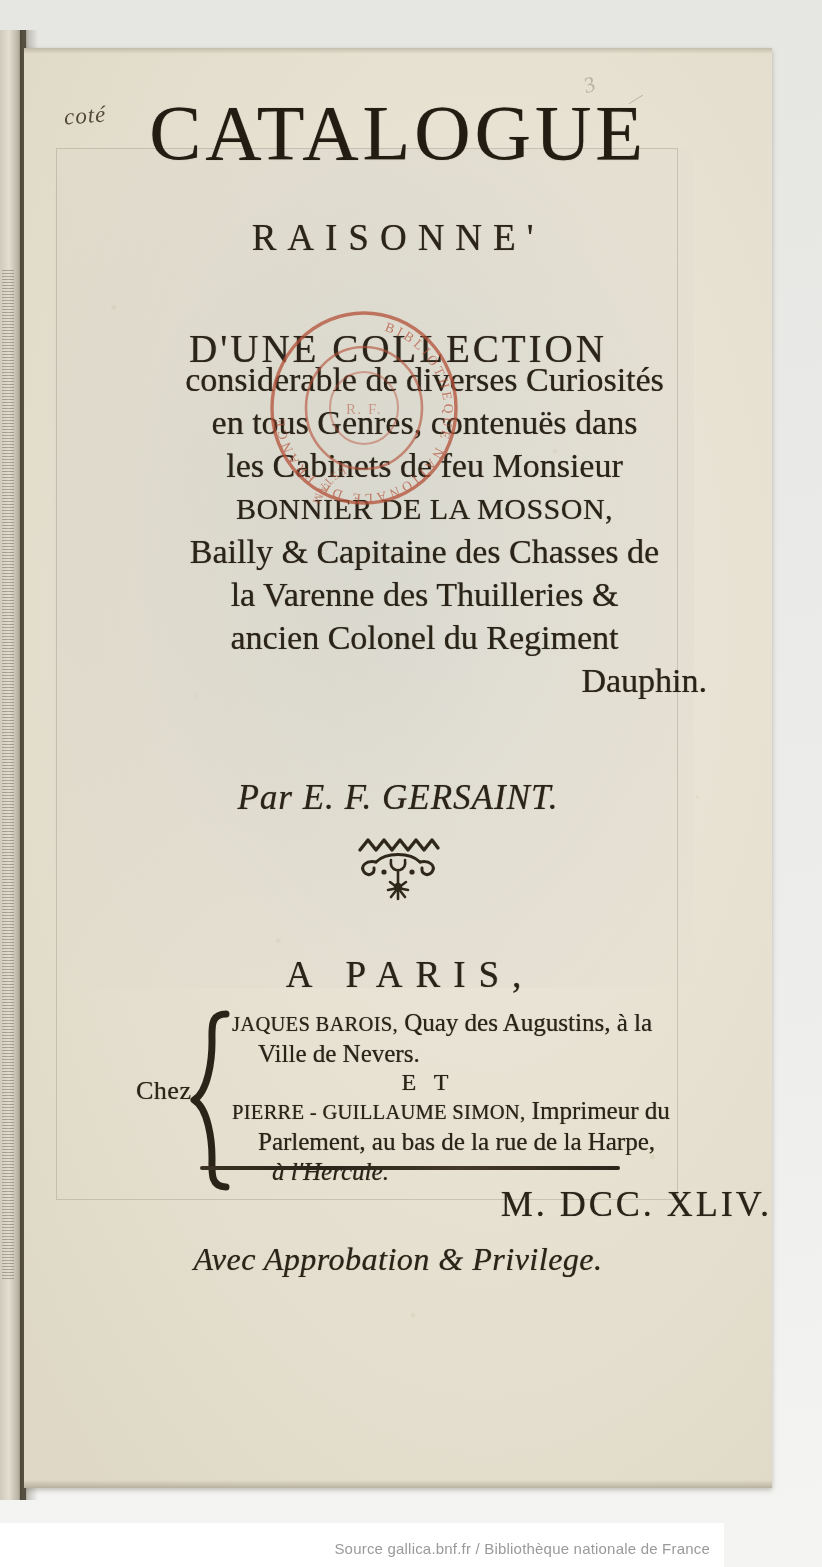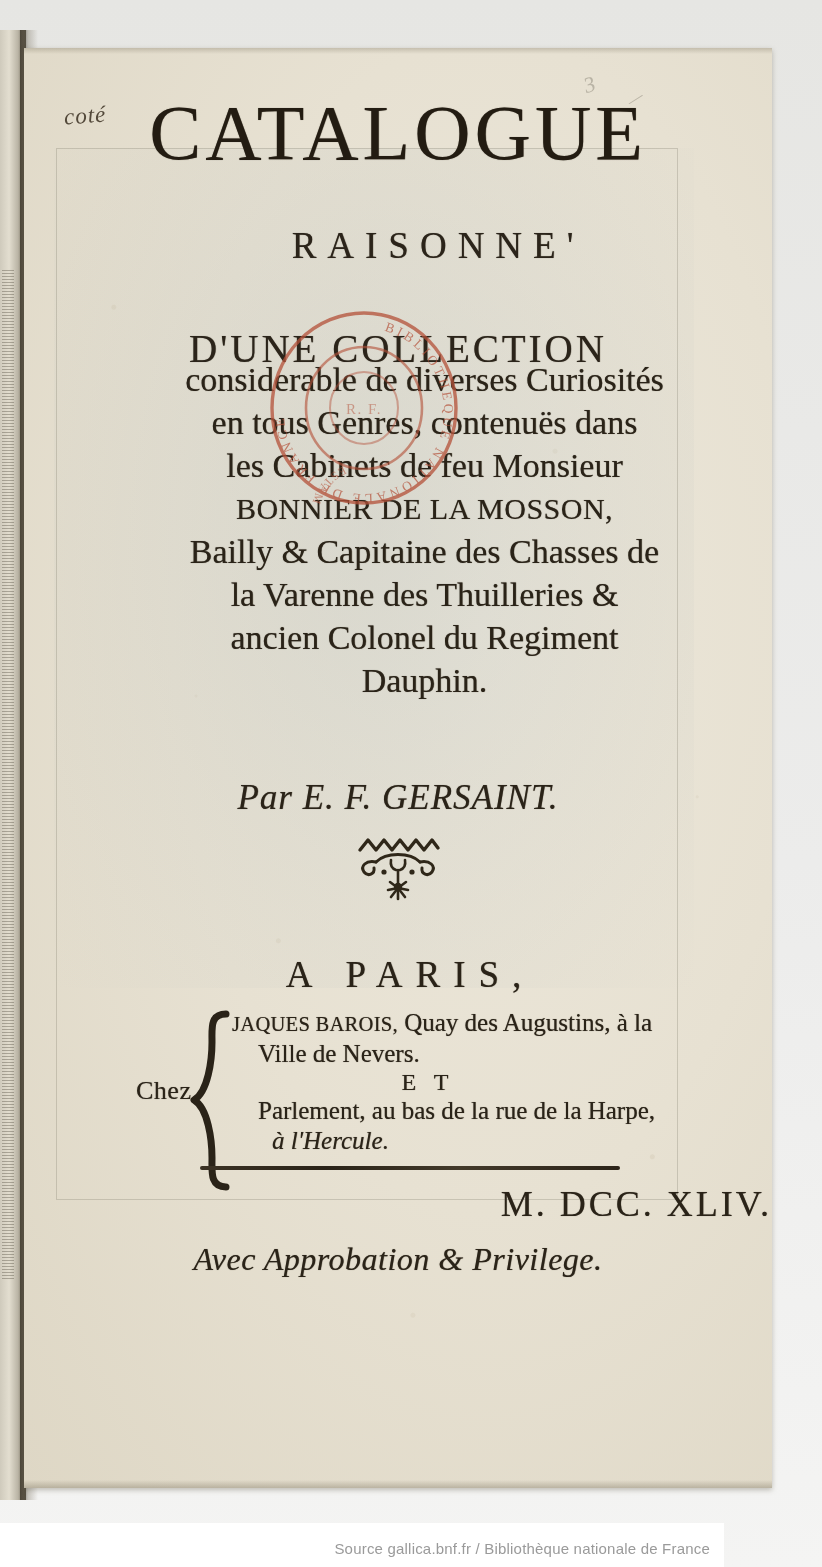--- a/index.html
+++ b/index.html
@@ -92,21 +92,21 @@
   .ink{
     text-shadow:0 0 1px rgba(42,35,24,.45), .4px .3px 0 rgba(60,50,34,.30);
   }
 
   #line-catalogue{
     top:40px;font-size:78px;letter-spacing:4px;
     font-family:"Liberation Serif",serif;font-weight:400;
     color:#231c12;
   }
   #line-raisonne{
-    top:176px;font-size:37px;letter-spacing:11px;color:#2b241a;margin-left:40px;
+    top:168px;font-size:37px;letter-spacing:11px;color:#2b241a;
   }
   #line-dune{
     top:258px;font-size:39px;letter-spacing:3px;color:#2b241a;margin-top:20px;
   }
 
   
   #body-block{
     position:absolute;left:118px;top:310px;width:565px;
     text-align:center;color:#2a2318;
   }
@@ -207,21 +207,21 @@
   <div class="tp ink" id="line-dune">D'UNE COLLECTION</div>
 
   <div id="body-block">
     <div class="bl ink">considerable de diverses Curiosités</div>
     <div class="bl ink">en tous Genres, contenuës dans</div>
     <div class="bl ink">les Cabinets de feu Monsieur</div>
     <div class="bl caps ink">BONNIER DE LA MOSSON,</div>
     <div class="bl ink">Bailly &amp; Capitaine des Chasses de</div>
     <div class="bl ink">la Varenne des Thuilleries &amp;</div>
     <div class="bl ink">ancien Colonel du Regiment</div>
-    <div class="bl ink" style="text-align:center;font-family:Liberation Serif, serif;">Dauphin.</div>
+    <div class="bl ink" style="text-align:right;font-family:Liberation Serif, serif;">Dauphin.</div>
   </div>
 
   <div class="tp ink" id="line-author">Par E. F. GERSAINT.</div>
 
   <div id="ornament">
     <svg width="104" height="74" viewBox="0 0 104 74" fill="none" stroke="#2f2719" stroke-width="3.4" stroke-linecap="round" stroke-linejoin="round">
 
       <polyline points="14,14 22,4 30,14 38,4 46,14 54,4 62,14 70,4 78,14 86,4 92,12" fill="none"></polyline>
 
       <path d="M30,26 C40,16 64,16 74,26" fill="none" stroke-width="3"></path>
@@ -263,20 +263,24 @@
 
     <div id="imprint-body">
       <div class="imp-line ink">
         <span class="sc-small">JAQUES BAROIS,</span>
         <span class="sc">Quay des Augustins, à la</span>
       </div>
       <div class="imp-line ink indent1">Ville de Nevers.</div>
 
       <div id="et-line" class="ink">E T</div>
 
+      <div class="imp-line ink">
+        <span class="sc-small">PIERRE - GUILLAUME SIMON,</span>
+        <span class="sc">Imprimeur du</span>
+      </div>
       <div class="imp-line ink indent1">Parlement, au bas de la rue de la Harpe,</div>
       <div class="imp-line ink indent1" style="padding-left:40px;font-style:italic;">à l'Hercule.</div>
     </div>
   </div>
 
   <div id="rule"></div>
 
   <div class="tp ink" id="line-date">M. DCC. XLIV.</div>
 
   <div class="tp ink" id="line-privilege">Avec Approbation &amp; Privilege.</div>

